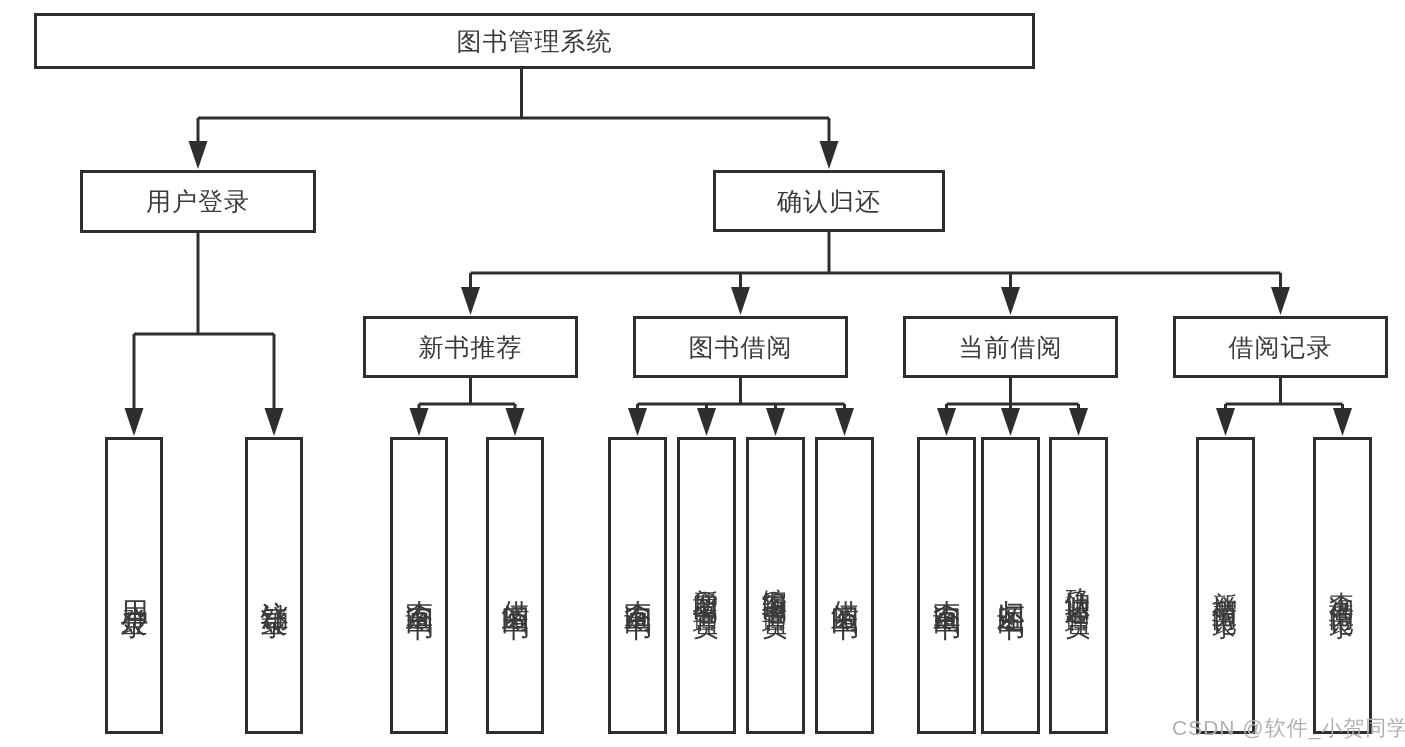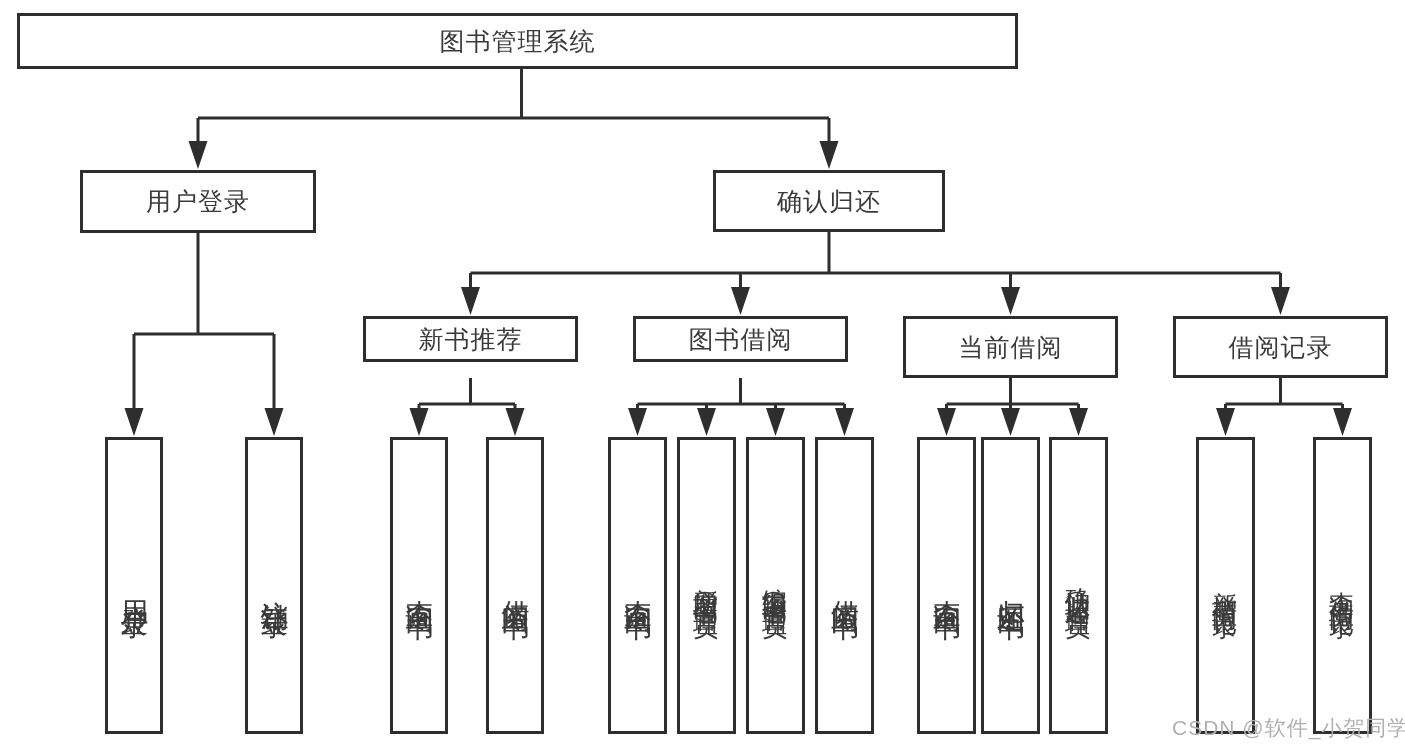--- a/index.html
+++ b/index.html
@@ -71,27 +71,27 @@
       M697 408 L716 408 L706.5 436 Z
       M766 408 L785 408 L775.5 436 Z
       M835 408 L854 408 L844.5 436 Z
       M937 408 L956 408 L946.5 436 Z
       M1001 408 L1020 408 L1010.5 436 Z
       M1069 408 L1088 408 L1078.5 436 Z
       M1216 408 L1235 408 L1225.5 436 Z
       M1333 408 L1352 408 L1342.5 436 Z"></path>
   </svg>
 
-  <div class="box hbox" style="left:17px;top:13px;width:1001px;height:56px">图书管理系统</div>
+  <div class="box hbox" style="left:34px;top:13px;width:1001px;height:56px">图书管理系统</div>
 
   <div class="box hbox" style="left:80px;top:170px;width:236px;height:63px">用户登录</div>
   <div class="box hbox" style="left:713px;top:170px;width:232px;height:62px">确认归还</div>
 
-  <div class="box hbox" style="left:363px;top:316px;width:215px;height:46px">新书推荐</div>
-  <div class="box hbox" style="left:633px;top:316px;width:215px;height:46px">图书借阅</div>
+  <div class="box hbox" style="left:363px;top:316px;width:215px;height:62px">新书推荐</div>
+  <div class="box hbox" style="left:633px;top:316px;width:215px;height:62px">图书借阅</div>
   <div class="box hbox" style="left:903px;top:316px;width:215px;height:62px">当前借阅</div>
   <div class="box hbox" style="left:1173px;top:316px;width:215px;height:62px">借阅记录</div>
 
   <div class="box vbox v4" style="left:105px;top:437px;width:58px;height:297px">用户登录</div>
   <div class="box vbox v4" style="left:245px;top:437px;width:58px;height:297px">注销登录</div>
 
   <div class="box vbox v4" style="left:390px;top:437px;width:58px;height:297px">查询图书</div>
   <div class="box vbox v4" style="left:486px;top:437px;width:58px;height:297px">借阅图书</div>
 
   <div class="box vbox v4" style="left:608px;top:437px;width:59px;height:297px">查询图书</div>

